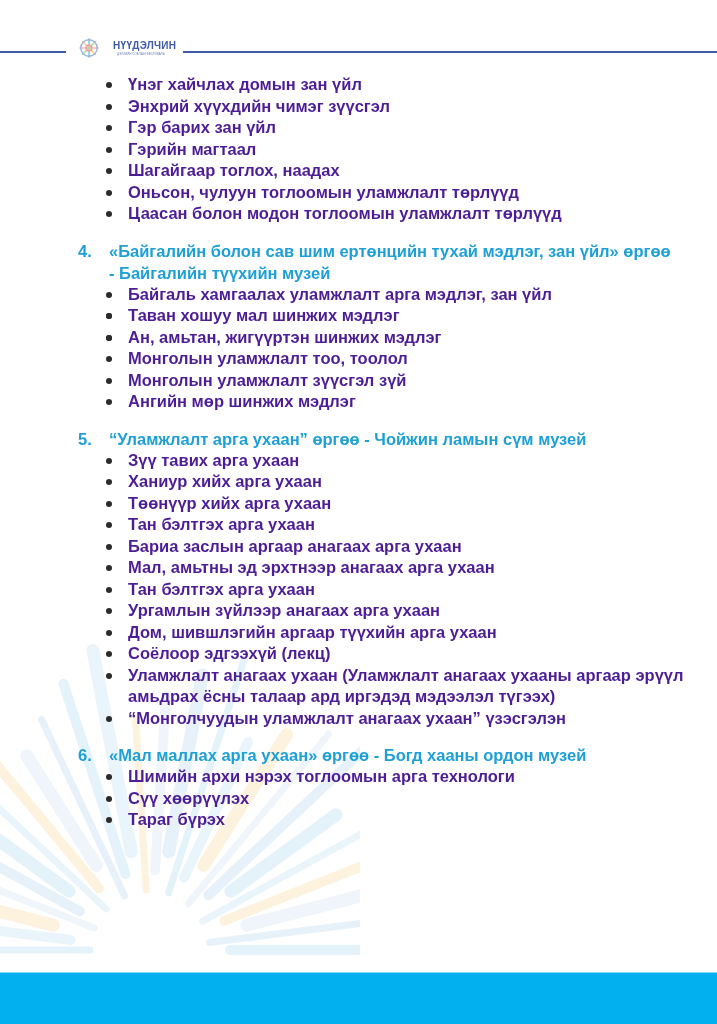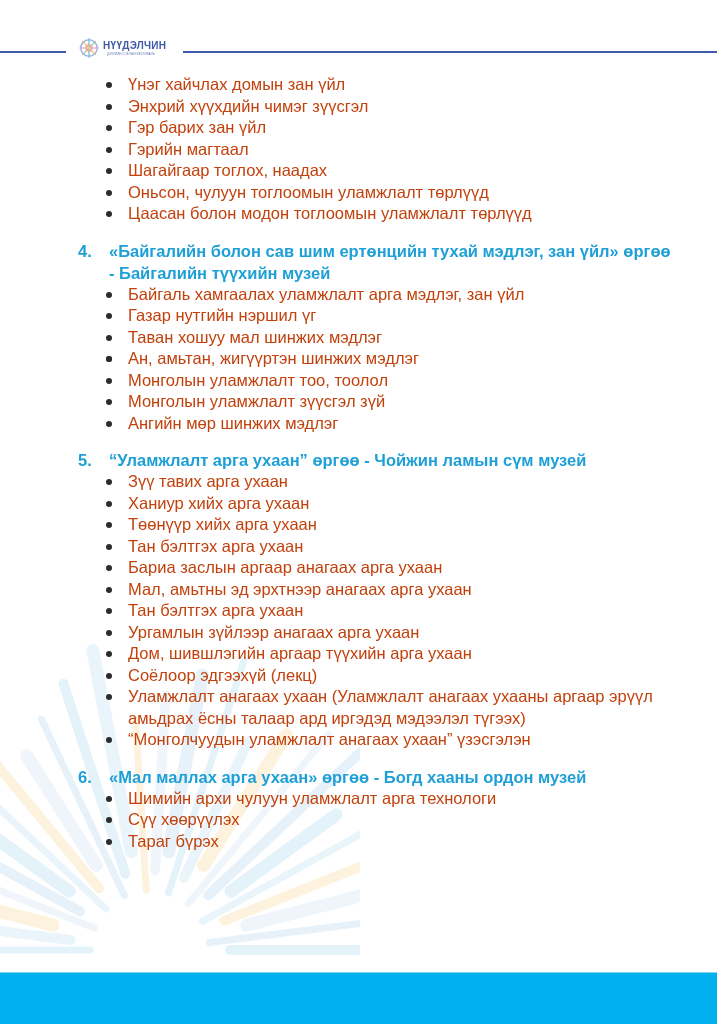--- a/index.html
+++ b/index.html
@@ -37,21 +37,21 @@
       width: 534px;
       height: 2px;
       background: #3f5aa8;
     }
     .logo {
       position: absolute;
       left: 78px;
       top: 7px;
       display: flex;
       align-items: center;
-      gap: 3px;
+      gap: 13px;
     }
     .logo-mark {
       width: 22px;
       height: 22px;
     }
     .logo-text {
       display: flex;
       flex-direction: column;
       line-height: 1;
     }
@@ -85,21 +85,22 @@
     ul.items {
       list-style: none;
       margin: 0;
       padding: 0;
     }
     ul.items li {
       position: relative;
       padding-left: 128px;
       font-size: 16.5px;
       line-height: 21.5px;
-      color: #c2410c;
+      color: #4c1d95;
+      font-weight: bold;
     }
     ul.items li .bullet {
       position: absolute;
       left: 106px;
       top: 8px;
       width: 6px;
       height: 6px;
       border-radius: 50%;
       background: #2b2b2b;
     }
@@ -193,21 +194,21 @@
       <li><span class="bullet"></span><span>Гэрийн магтаал</span></li>
       <li><span class="bullet"></span><span>Шагайгаар тоглох, наадах</span></li>
       <li><span class="bullet"></span><span>Оньсон, чулуун тоглоомын уламжлалт төрлүүд</span></li>
       <li><span class="bullet"></span><span>Цаасан болон модон тоглоомын уламжлалт төрлүүд</span></li>
     </ul>
   <div id="sections">
       <div class="section">
         <div class="section-heading"><span class="num">4.</span><span>«Байгалийн болон сав шим ертөнцийн тухай мэдлэг, зан үйл» өргөө - Байгалийн түүхийн музей</span></div>
         <ul class="items">
           <li><span class="bullet"></span><span>Байгаль хамгаалах уламжлалт арга мэдлэг, зан үйл</span></li>
-          <li><span class="bullet"></span><span>Газар нутгийн нэршил үг</span></li>
+          <li><span class="bullet"></span></li>
           <li><span class="bullet"></span><span>Таван хошуу мал шинжих мэдлэг</span></li>
           <li><span class="bullet"></span></li>
           <li><span class="bullet"></span><span>Ан, амьтан, жигүүртэн шинжих мэдлэг</span></li>
           <li><span class="bullet"></span><span>Монголын уламжлалт тоо, тоолол</span></li>
           <li><span class="bullet"></span><span>Монголын уламжлалт зүүсгэл зүй</span></li>
           <li><span class="bullet"></span><span>Ангийн мөр шинжих мэдлэг</span></li>
         </ul>
       </div>
       <div class="section">
         <div class="section-heading"><span class="num">5.</span><span>“Уламжлалт арга ухаан” өргөө - Чойжин ламын сүм музей</span></div>
@@ -222,21 +223,21 @@
           <li><span class="bullet"></span><span>Ургамлын зүйлээр анагаах арга ухаан</span></li>
           <li><span class="bullet"></span><span>Дом, шившлэгийн аргаар түүхийн арга ухаан</span></li>
           <li><span class="bullet"></span><span>Соёлоор эдгээхүй (лекц)</span></li>
           <li><span class="bullet"></span><span>Уламжлалт анагаах ухаан (Уламжлалт анагаах ухааны аргаар эрүүл амьдрах ёсны талаар ард иргэдэд мэдээлэл түгээх)</span></li>
           <li><span class="bullet"></span><span>“Монголчуудын уламжлалт анагаах ухаан” үзэсгэлэн</span></li>
         </ul>
       </div>
       <div class="section">
         <div class="section-heading"><span class="num">6.</span><span>«Мал маллах арга ухаан» өргөө - Богд хааны ордон музей</span></div>
         <ul class="items">
-          <li><span class="bullet"></span><span>Шимийн архи чулуун уламжлалт арга технологи</span></li>
+          <li><span class="bullet"></span><span>Шимийн архи нэрэх тоглоомын арга технологи</span></li>
           <li><span class="bullet"></span><span>Сүү хөөрүүлэх</span></li>
           <li><span class="bullet"></span><span>Тараг бүрэх</span></li>
         </ul>
       </div>
     </div>
 </div>
 
 <div class="footer"></div>
 
 </body></html>

